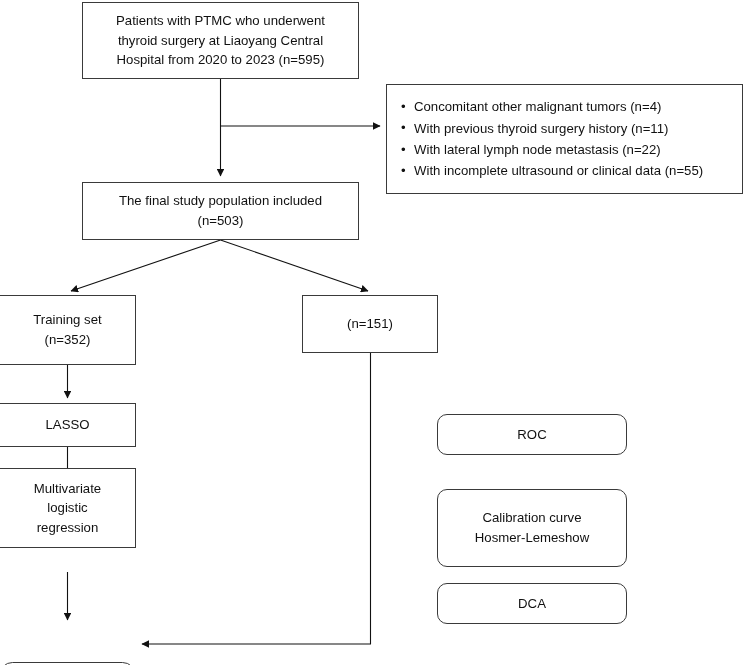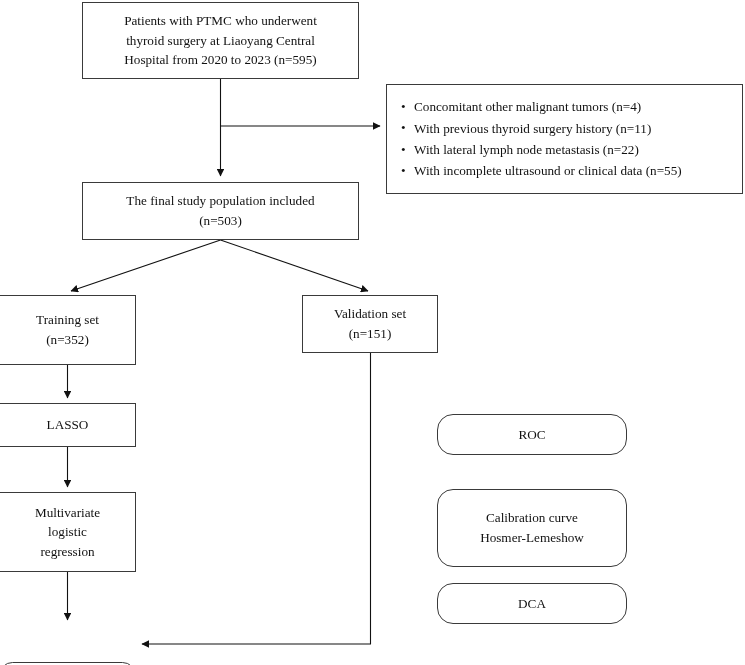--- a/index.html
+++ b/index.html
@@ -36,23 +36,22 @@
     font-size: 13.2px;
     line-height: 1.48;
     color: #111111;
     padding: 2px 6px;
   }
   .node .lines {
     width: 100%;
   }
   .node .lines div {
     white-space: nowrap;
-    font-family: Liberation Serif, serif;
-  }
-  .rounded-sm { border-radius: 16px; }
+  }
+  .rounded-sm { border-radius: 10px; }
   .rounded-lg { border-radius: 19px; }
 
   
   #exclusion-box {
     justify-content: flex-start;
     text-align: left;
     padding: 6px 10px 6px 14px;
   }
   #exclusion-box .lines div {
     position: relative;
@@ -67,21 +66,21 @@
     top: -0.5px;
   }
 
   
   #cohort-box       { left: 82px;  top: 2px;   width: 277px; height: 77px; }
   #exclusion-box    { left: 386px; top: 84px;  width: 357px; height: 110px; }
   #final-pop-box    { left: 82px;  top: 182px; width: 277px; height: 58px; }
   #training-box     { left: -1px;  top: 295px; width: 137px; height: 70px; }
   #validation-box   { left: 302px; top: 295px; width: 136px; height: 58px; }
   #lasso-box        { left: -1px;  top: 403px; width: 137px; height: 44px; }
-  #regression-box   { left: -1px;  top: 492px; width: 137px; height: 80px; justify-content: flex-end; }
+  #regression-box   { left: -1px;  top: 468px; width: 137px; height: 80px; justify-content: flex-end; }
   #nomogram-box     { left: -1px;  top: 662px; width: 137px; height: 27px; justify-content: center; }
   #roc-box          { left: 437px; top: 414px; width: 190px; height: 41px; }
   #calibration-box  { left: 437px; top: 489px; width: 190px; height: 78px; }
   #dca-box          { left: 437px; top: 583px; width: 190px; height: 41px; }
 </style>
 </head>
 <body>
 
 <div id="flow-root">
 
@@ -147,21 +146,20 @@
 
   <div class="node" id="training-box">
     <div class="lines">
       <div>Training set</div>
       <div>(n=352)</div>
     </div>
   </div>
 
   <div class="node" id="validation-box">
     <div class="lines">
-      <div>Validation set</div>
       <div>(n=151)</div>
     </div>
   </div>
 
   <div class="node" id="lasso-box">
     <div class="lines">
       <div>LASSO</div>
     </div>
   </div>
 

